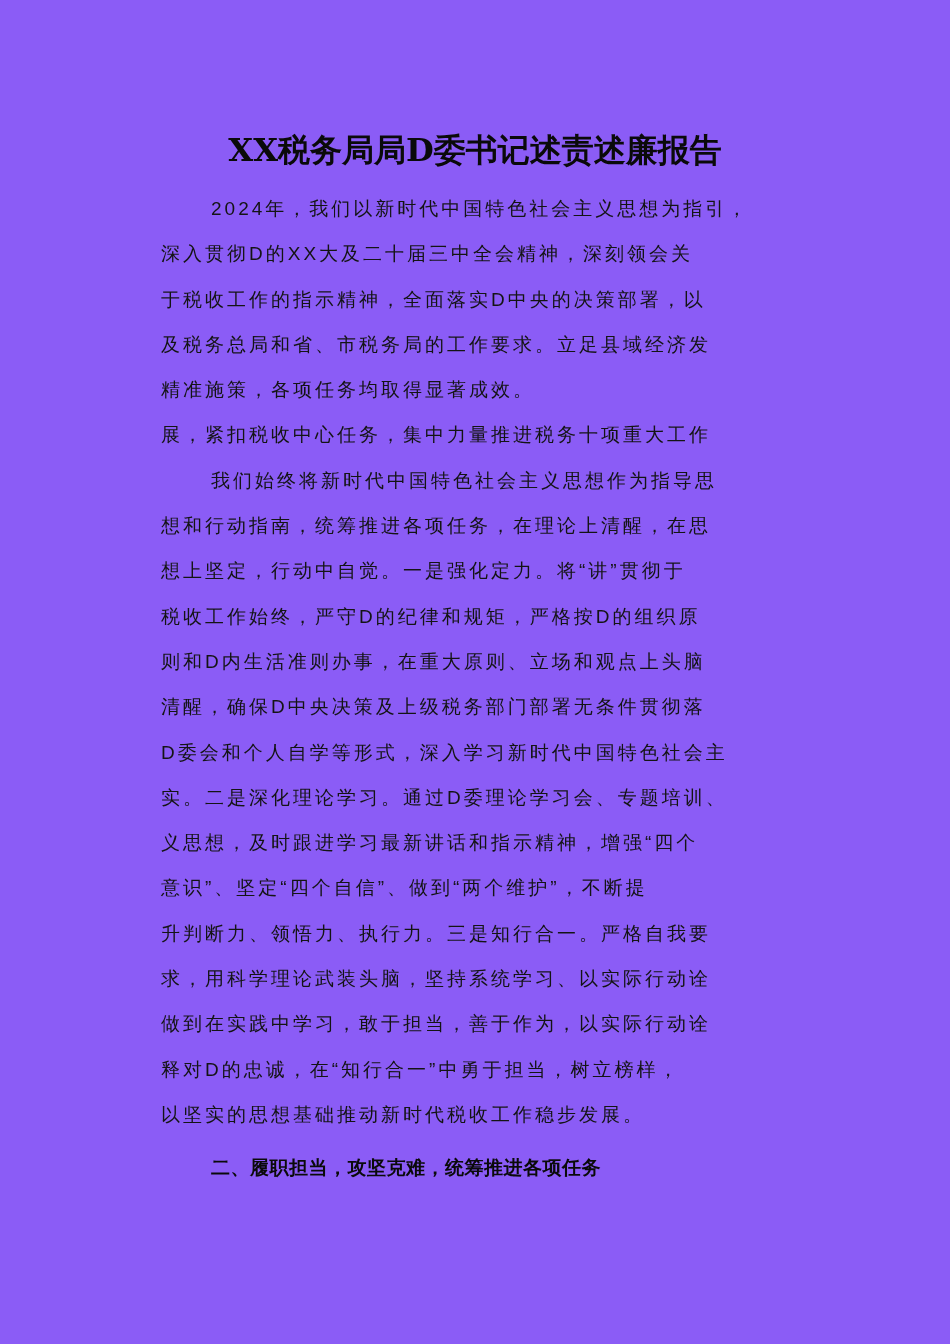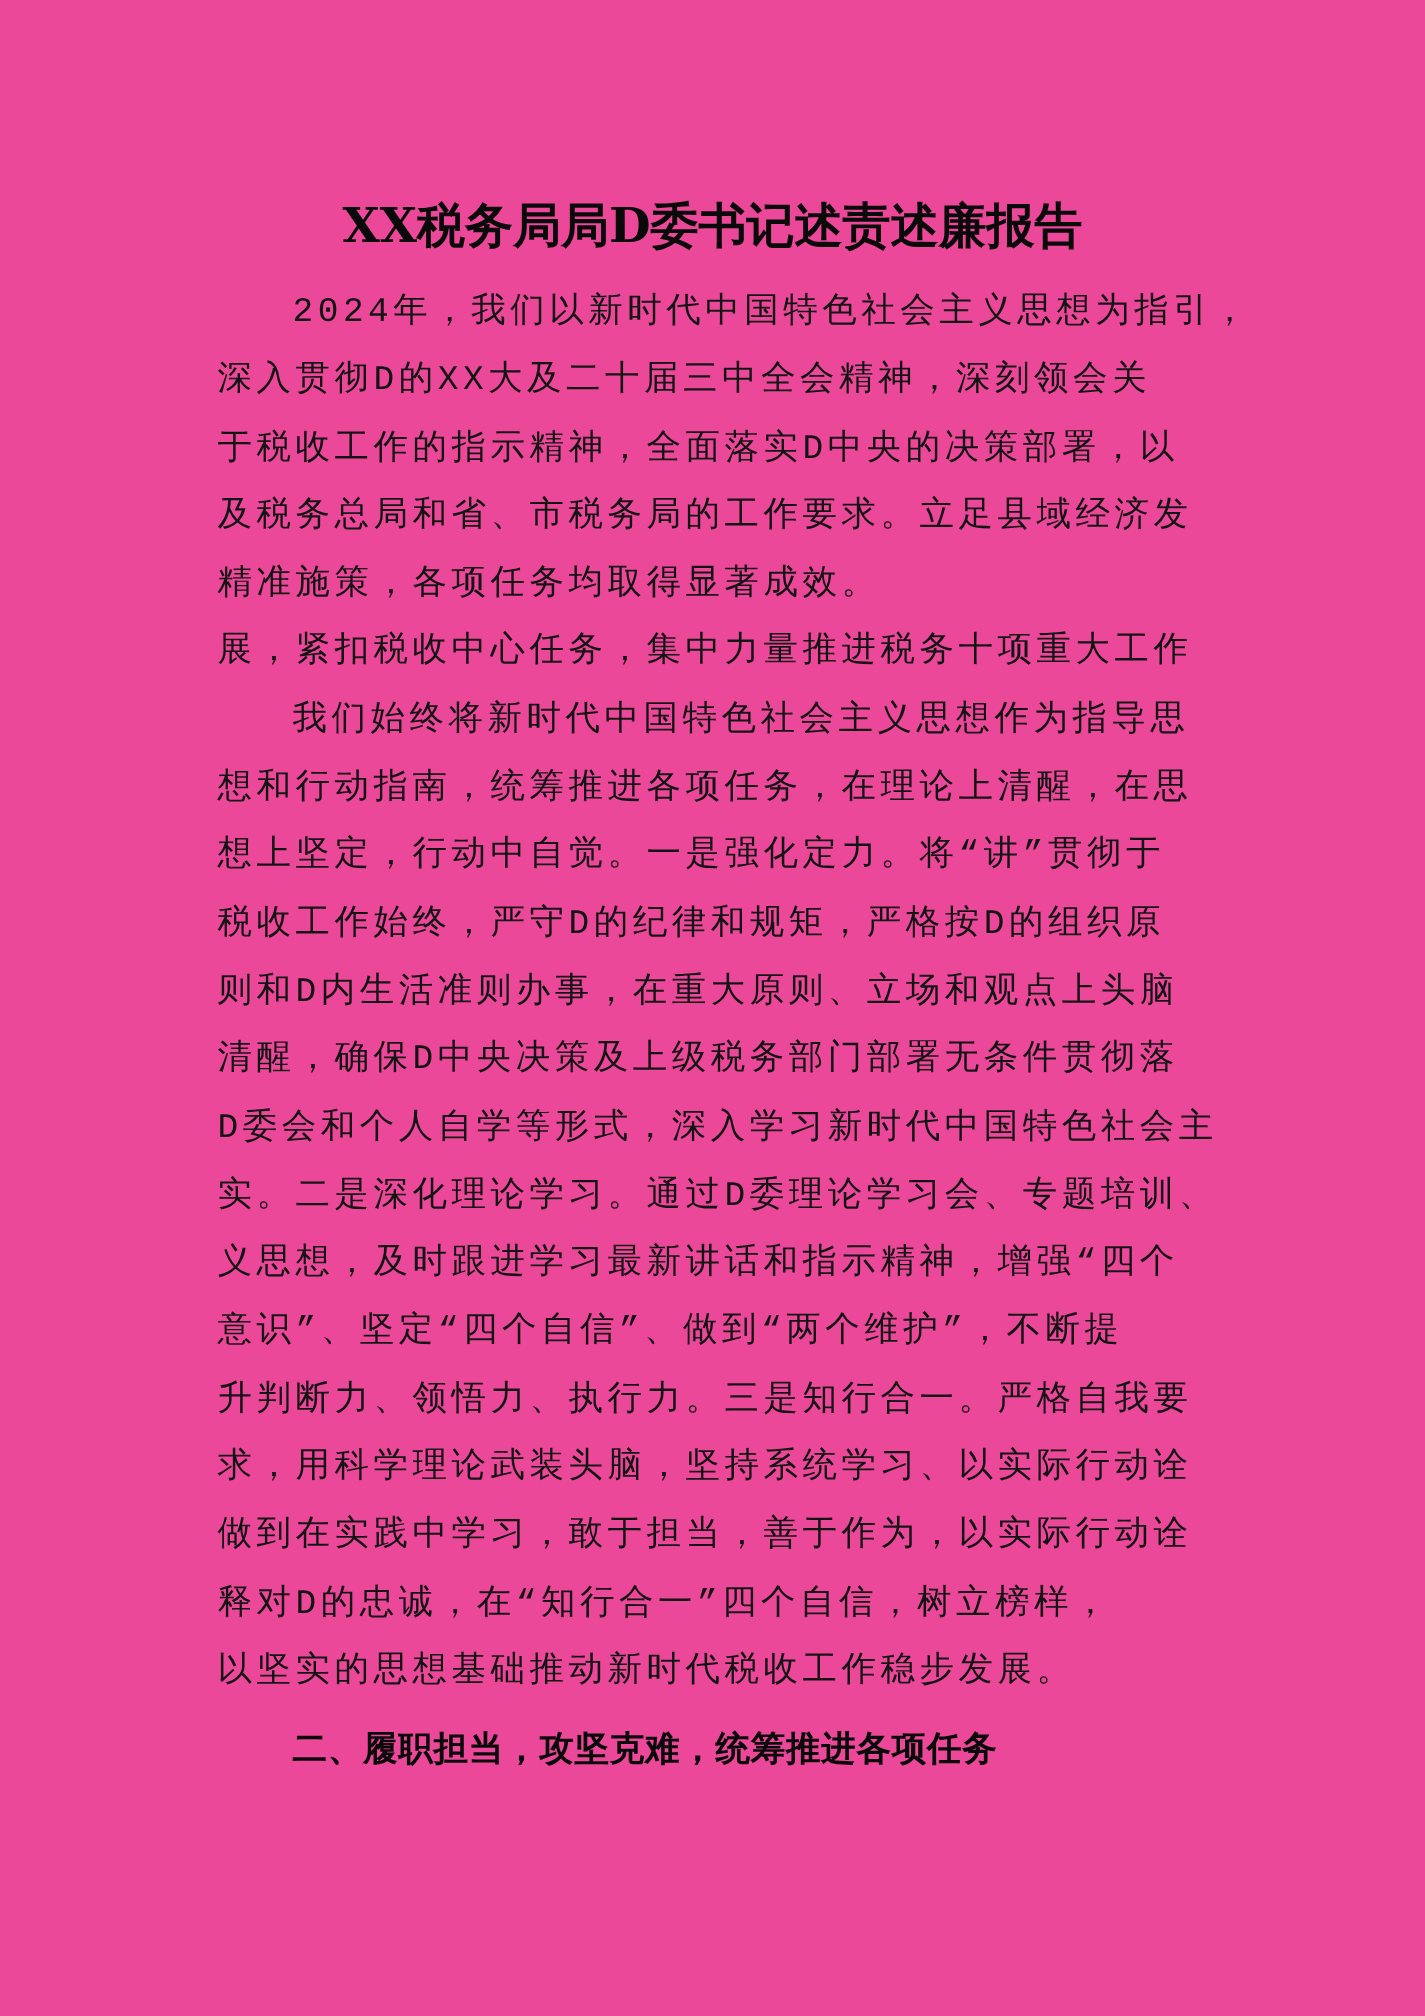--- a/index.html
+++ b/index.html
@@ -14,21 +14,21 @@
       overflow: hidden;
       font-family: "DejaVu Serif", "Liberation Serif", serif;
       color: #111111;
     }
     .page {
       position: absolute;
       left: 0;
       top: 0;
       width: 950px;
       height: 1344px;
-      background: #ec4899;
+      background: #8b5cf6;
     }
     .title {
       position: absolute;
       left: 0;
       top: 126px;
       width: 950px;
       text-align: center;
       font-family: "DejaVu Serif", "Liberation Serif", serif;
       font-weight: bold;
       font-size: 32px;
@@ -38,26 +38,27 @@
     }
     .body {
       position: absolute;
       left: 145px;
       top: 186px;
       width: 670px;
     }
     .line {
       height: 45.3px;
       line-height: 45.3px;
-      font-size: 23px;
+      font-size: 19px;
       white-space: nowrap;
       letter-spacing: 3px;
       color: #141414;
-      font-family: Liberation Mono, monospace;
+      font-family: Liberation Sans, sans-serif;
       font-weight: normal;
+      margin-left: 16px;
     }
     .line.indent { padding-left: 50px; }
     .line.heading {
       font-weight: bold;
       letter-spacing: 0.5px;
       padding-left: 50px;
       color: #0a0a0a;
     }
     .gap { height: 8px; }
   </style>
@@ -85,20 +86,20 @@
       <div class="line">税收工作始终，严守D的纪律和规矩，严格按D的组织原</div>
       <div class="line">则和D内生活准则办事，在重大原则、立场和观点上头脑</div>
       <div class="line">清醒，确保D中央决策及上级税务部门部署无条件贯彻落</div>
       <div class="line">D委会和个人自学等形式，深入学习新时代中国特色社会主</div>
       <div class="line">实。二是深化理论学习。通过D委理论学习会、专题培训、</div>
       <div class="line">义思想，及时跟进学习最新讲话和指示精神，增强“四个</div>
       <div class="line">意识”、坚定“四个自信”、做到“两个维护”，不断提</div>
       <div class="line">升判断力、领悟力、执行力。三是知行合一。严格自我要</div>
       <div class="line">求，用科学理论武装头脑，坚持系统学习、以实际行动诠</div>
       <div class="line">做到在实践中学习，敢于担当，善于作为，以实际行动诠</div>
-      <div class="line">释对D的忠诚，在“知行合一”四个自信，树立榜样，</div>
+      <div class="line">释对D的忠诚，在“知行合一”中勇于担当，树立榜样，</div>
       <div class="line">以坚实的思想基础推动新时代税收工作稳步发展。</div>
     </div>
 
     <div class="gap"></div>
     <div class="line heading">二、履职担当，攻坚克难，统筹推进各项任务</div>
   </div>
 </div>
 
 </body></html>

